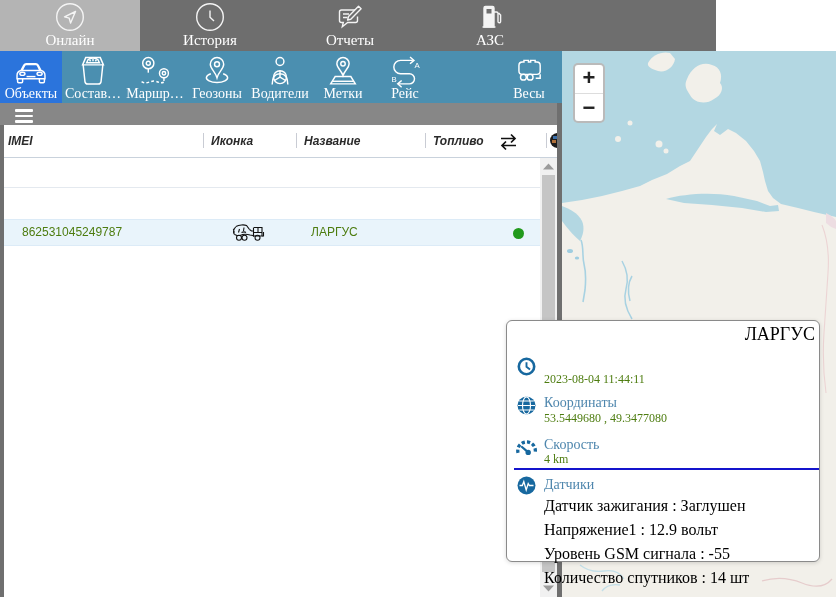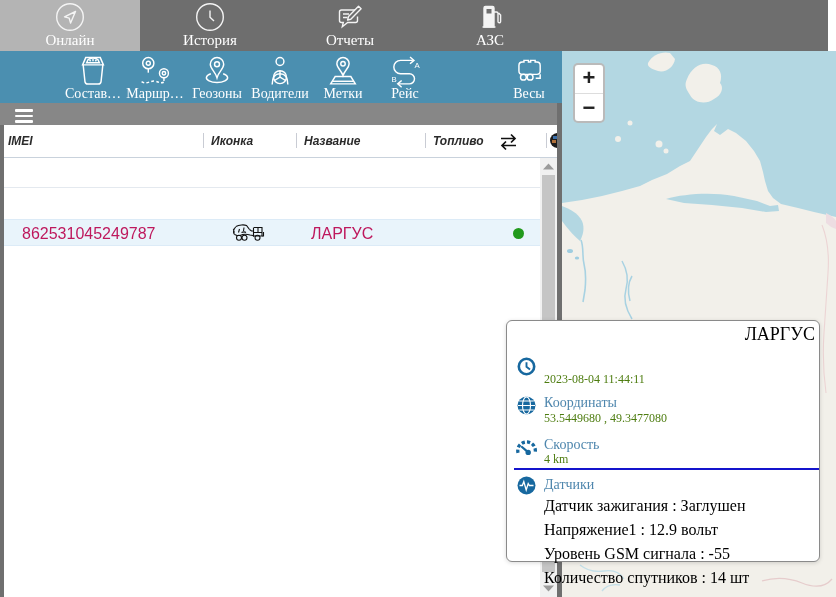--- a/index.html
+++ b/index.html
@@ -1,40 +1,40 @@
 <!DOCTYPE html>
 <html><head>
 <meta charset="utf-8">
 <style>
 * { margin:0; padding:0; box-sizing:border-box; }
 html,body { width:836px; height:597px; overflow:hidden; }
 body { position:relative; font-family:"Liberation Serif", serif; background:#fff; }
 
-#topbar { position:absolute; top:0; left:0; width:828px; height:51px; background:#6e6e6e; }
+#topbar { position:absolute; top:0; left:0; width:716px; height:51px; background:#6e6e6e; }
 .ttab { position:absolute; top:0; height:51px; width:140px; color:#fff; text-align:center; }
 .ttab.active { background:#b4b4b4; }
 .ttab svg { display:block; margin:2px auto 0; }
 .ttab .lbl { font-size:15px; line-height:16px; }
 
 #bluebar { position:absolute; top:51px; left:0; width:562px; height:52px; background:#4b8fb0; }
 .btab { position:absolute; top:0; height:52px; color:#fff; text-align:center; font-size:14px; }
 .btab.active { background:#2b74dc; }
 .btab svg { display:block; margin:3px auto 0; }
 .btab .lbl { line-height:15px; white-space:nowrap; margin-top:-2.5px; }
 
 #greybar { position:absolute; top:103px; left:0; width:562px; height:22px; background:#878787; }
 .hbar { position:absolute; left:15px; width:18px; height:2.8px; background:#fff; border-radius:1px; }
 
 #thead { position:absolute; top:125px; left:0; width:557px; height:33px; background:#fff; border-bottom:1px solid #c9d2dc; font-family:"Liberation Sans", sans-serif; font-weight:bold; font-style:italic; font-size:12px; color:#2b2b2b; }
 .hcell { position:absolute; top:9px; }
 .hpipe { position:absolute; top:8px; width:1px; height:15px; background:#c9ccd4; }
 
 #rowarea { position:absolute; top:158px; left:0; width:540px; height:439px; background:#fff; }
 #row1line { position:absolute; top:29px; left:0; width:540px; height:1px; background:#e4e9ef; }
-#hirow { position:absolute; top:61px; left:0; width:540px; height:27px; background:#e9f4fb; border-top:1px solid #dcebf7; border-bottom:1px solid #dcebf7; font-family:"Liberation Sans", sans-serif; font-size:16px; color:#be185d;text-decoration:underline; }
+#hirow { position:absolute; top:61px; left:0; width:540px; height:27px; background:#e9f4fb; border-top:1px solid #dcebf7; border-bottom:1px solid #dcebf7; font-family:"Liberation Sans", sans-serif; font-size:12px; color:#4d7c0f;text-decoration:underline; }
 
 #sbar { position:absolute; top:158px; left:540px; width:17px; height:439px; background:#f1f1f1; }
 #sthumb { position:absolute; top:17px; left:2px; width:13px; height:397px; background:#c5c5c5; }
 
 #divider { position:absolute; top:103px; left:557px; width:5px; height:494px; background:#6f6f6f; }
 #leftedge { position:absolute; top:125px; left:0; width:4px; height:472px; background:#6f6f6f; }
 
 #map { position:absolute; top:51px; left:562px; width:274px; height:546px; background:#b3d7e2; overflow:hidden; }
 #zoomctl { position:absolute; top:12px; left:11px; width:32px; height:60px; background:#fff; border:2px solid rgba(0,0,0,.27); border-radius:5px; }
 #zoomctl .zline { position:absolute; top:28px; left:0; width:28px; height:1px; background:#ddd; }
@@ -77,20 +77,30 @@
     <svg width="30" height="30" viewBox="0 0 30 30" fill="none" stroke="#f4f4f4" stroke-width="1.4">
       <path d="M10.5 4.5 h7 a1.5 1.5 0 0 1 1.5 1.5 v19 h-10 v-19 a1.5 1.5 0 0 1 1.5-1.5 z" fill="#f4f4f4"></path>
       <rect x="11.5" y="7" width="5" height="4.5" fill="#6e6e6e" stroke="none"></rect>
       <path d="M19 10 h2.5 a1.5 1.5 0 0 1 1.5 1.5 v8 a1.3 1.3 0 0 0 2.6 0 V13 l-2-2"></path>
       <path d="M7.5 25 h13"></path>
     </svg>
     <div class="lbl">АЗС</div>
   </div>
 </div>
 <div id="bluebar">
+  <div class="btab active" style="left:0;width:62px">
+    <svg width="38" height="34" viewBox="0 0 34 30" fill="none" stroke="#fff" stroke-width="1.3">
+      <path d="M5 22 v2.5 a1 1 0 0 0 1 1 h2.5 a1 1 0 0 0 1-1 V22 M24.5 22 v2.5 a1 1 0 0 0 1 1 H28 a1 1 0 0 0 1-1 V22"></path>
+      <path d="M4.5 22 V19 a4.5 4.5 0 0 1 3.5-4.4 l2.6-4.8 A2.5 2.5 0 0 1 12.8 8.5 h8.4 a2.5 2.5 0 0 1 2.2 1.3 l2.6 4.8 A4.5 4.5 0 0 1 29.5 19 v3 z"></path>
+      <path d="M9 14.5 h16 l-2.3-4.6 a1.5 1.5 0 0 0 -1.3-.8 h-8.8 a1.5 1.5 0 0 0 -1.3.8 z"></path>
+      <path d="M7 17.5 a2.3 1.4 0 0 0 4.6 0 a2.3 1.4 0 0 0 -4.6 0 M22.4 17.5 a2.3 1.4 0 0 0 4.6 0 a2.3 1.4 0 0 0 -4.6 0"></path>
+      <path d="M13 20 h8"></path>
+    </svg>
+    <div class="lbl">Объекты</div>
+  </div>
   <div class="btab" style="left:62px;width:62px">
     <svg width="38" height="34" viewBox="0 0 34 30" fill="none" stroke="#fff" stroke-width="1.3">
       <path d="M10.5 3 h13 l2.8 6.5 h-18.6 z"></path>
       <path d="M12.5 5 a5.5 4 0 0 1 9 0 l1.2 2.6 h-11.4 z"></path>
       <path d="M17 4.2 v2 M14 4.8 l.8 1.6 M20 4.8 l-.8 1.6"></path>
       <path d="M8.2 9.5 l1.6 15 a2.5 2.5 0 0 0 2.5 2.2 h9.4 a2.5 2.5 0 0 0 2.5-2.2 l1.6-15"></path>
     </svg>
     <div class="lbl">Состав…</div>
   </div>
   <div class="btab" style="left:124px;width:62px">

